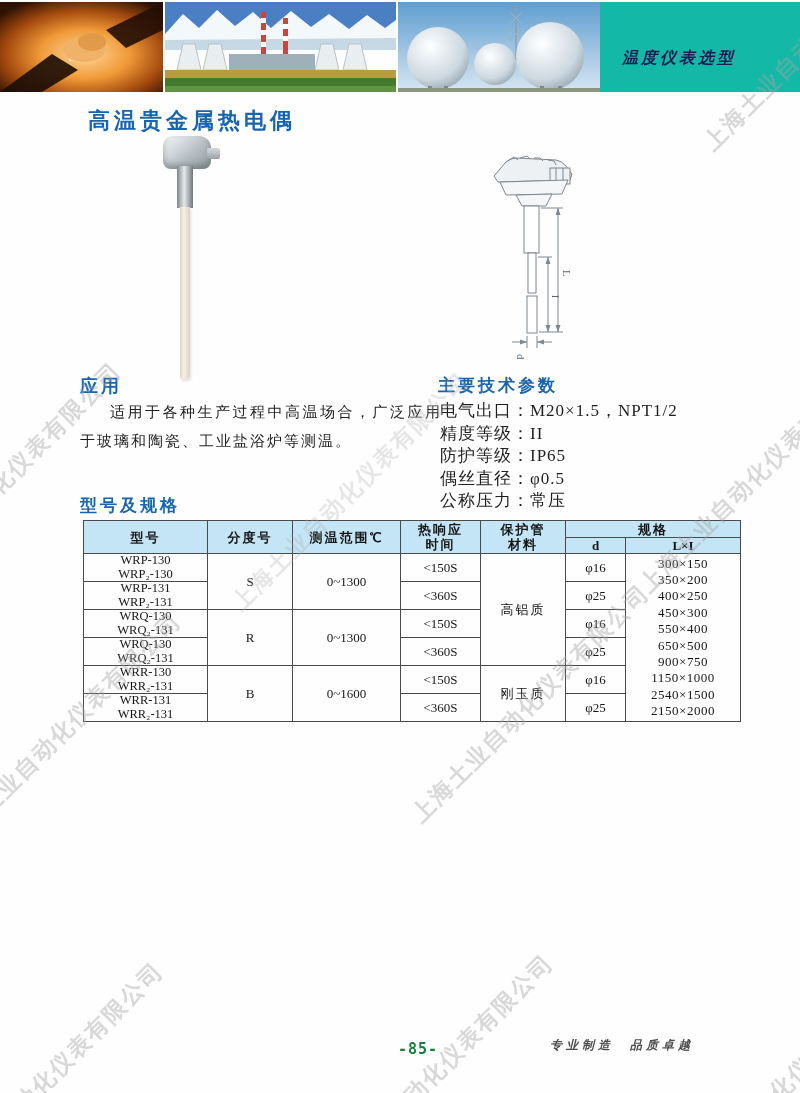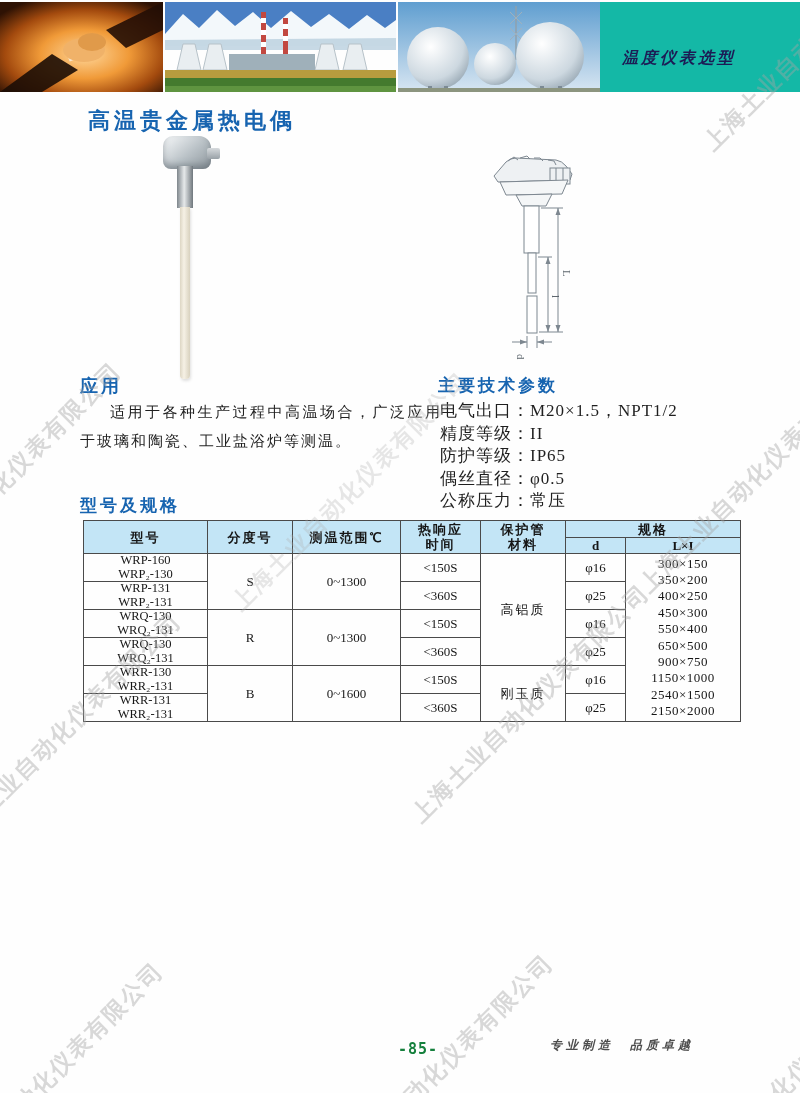--- a/index.html
+++ b/index.html
@@ -249,21 +249,21 @@
       </th>
       <th colspan="2">规格</th>
     </tr>
     <tr class="hr2">
       <th style="letter-spacing:0;">d</th>
       <th style="letter-spacing:0;">L×I</th>
     </tr>
 
     <tr class="br">
       <td class="model">
-        <div>WRP-160</div>
+        <div>WRP-130</div>
         <div>WRP₂-130</div>
       </td>
       <td rowspan="2">S</td>
       <td rowspan="2">0~1300</td>
       <td>&lt;150S</td>
       <td rowspan="4" class="mat">高铝质</td>
       <td>φ16</td>
       <td rowspan="6" class="lxi-cell">
         <div>300×150</div>
         <div>350×200</div>

